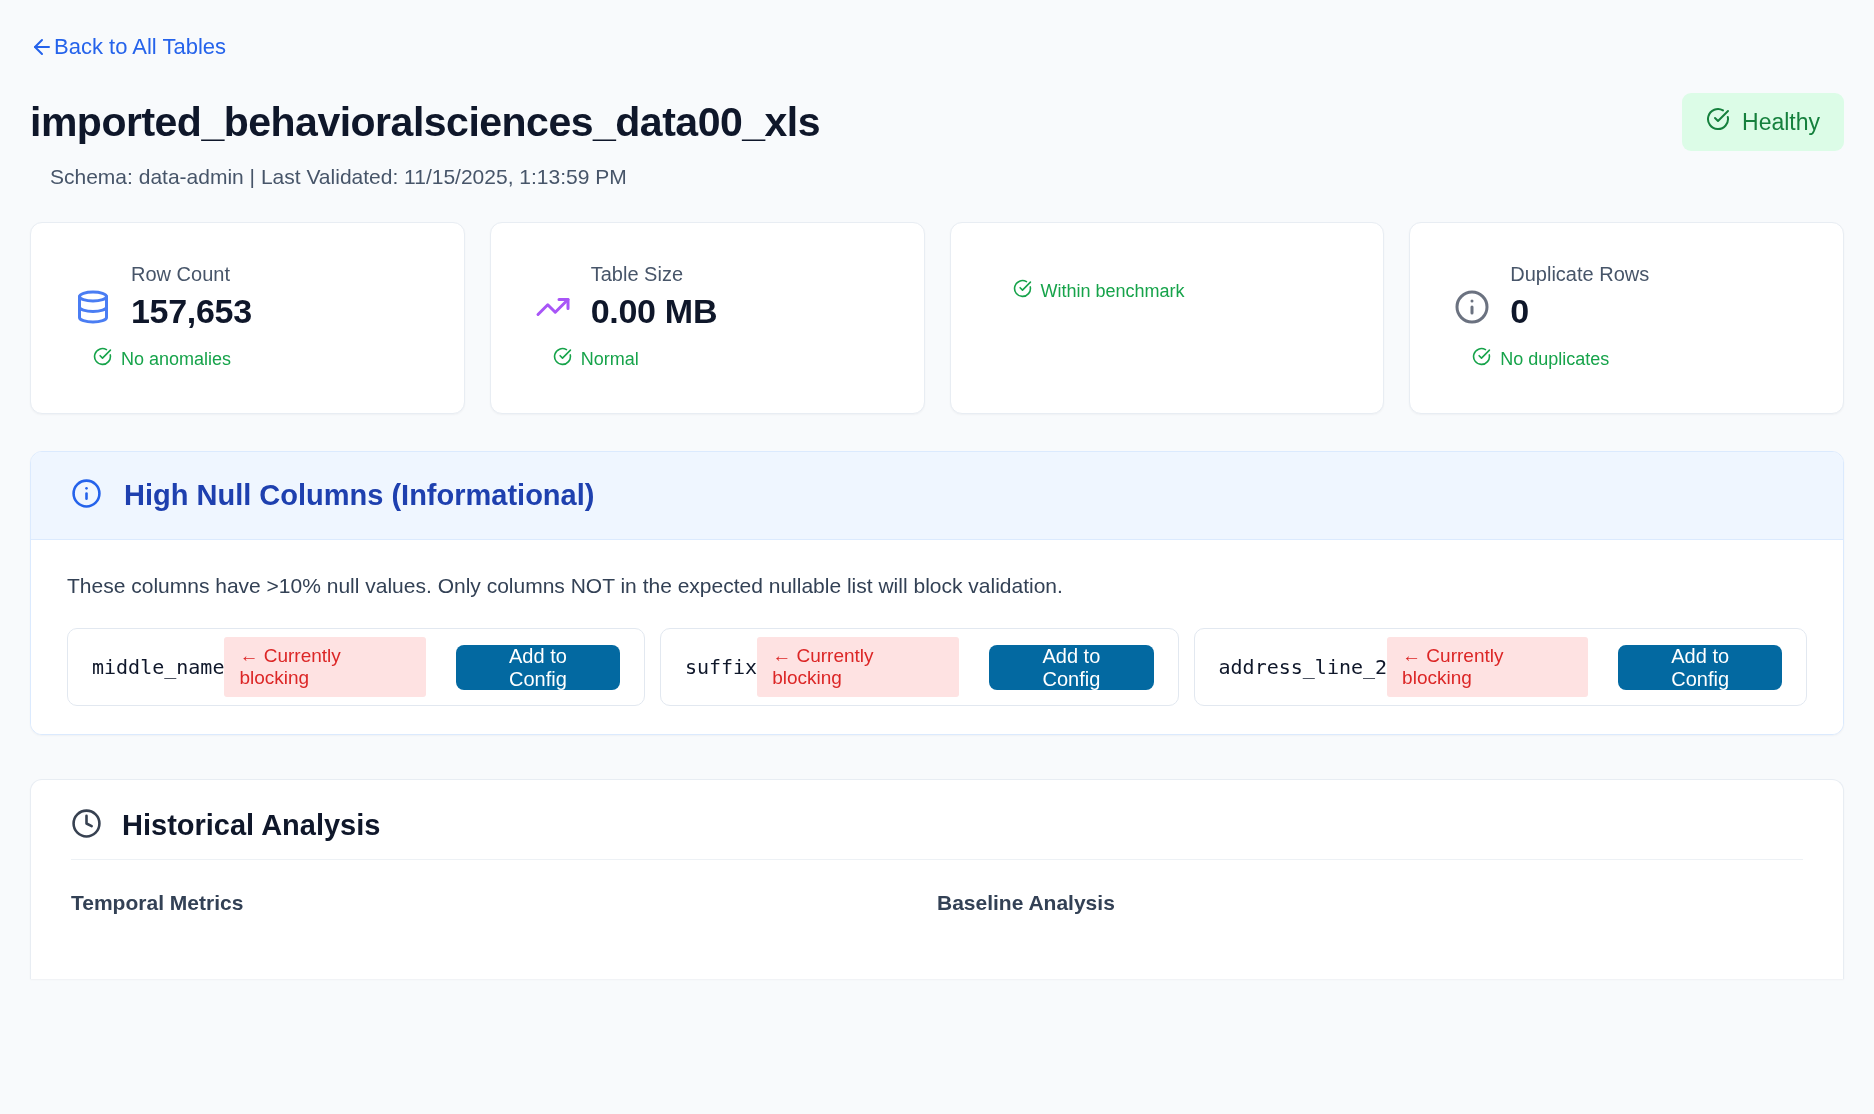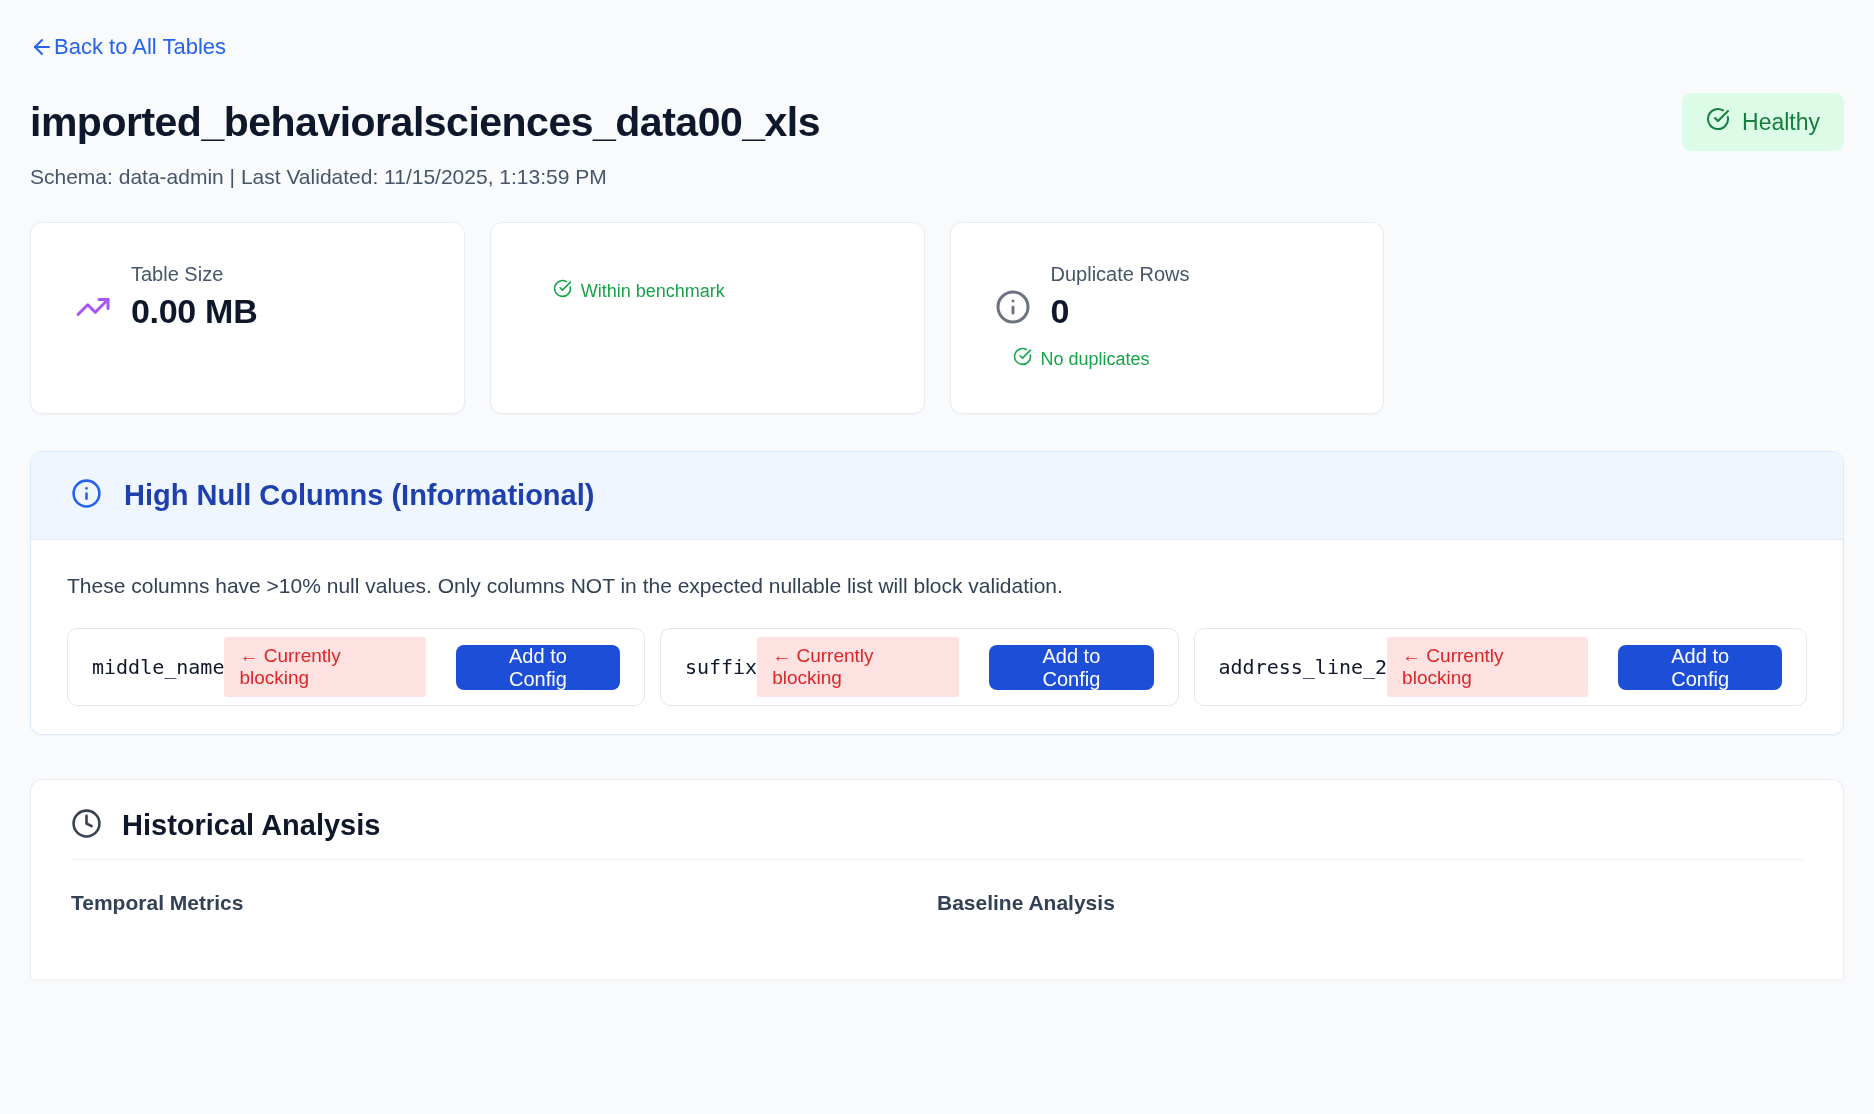--- a/index.html
+++ b/index.html
@@ -24,21 +24,21 @@
     display: flex; align-items: center; justify-content: space-between;
     margin-top: 30px;
   }
   .page-title { font-size: 41px; font-weight: 700; letter-spacing: -0.5px; color: #0f172a; }
   .status-badge {
     display: inline-flex; align-items: center; gap: 12px;
     background: #dcfce7; color: #15803d;
     font-size: 23px; font-weight: 500;
     padding: 14px 24px; border-radius: 9px;
   }
-  .subtitle { margin-top: 14px; font-size: 21px; color: #475569; }
+  .subtitle { margin-top: 14px; font-size: 21px; color: #475569; margin-left: 20px; }
 
   
   .metrics {
     display: grid; grid-template-columns: repeat(4, 1fr); gap: 25px;
     margin-top: 33px;
   }
   .metric-card {
     background: #ffffff; border: 1px solid #e8edf3; border-radius: 12px;
     height: 192px; padding: 40px 20px 0 44px;
     box-shadow: 0 1px 2px rgba(15,23,42,0.04);
@@ -78,21 +78,21 @@
   .col-name {
     font-family: "DejaVu Sans Mono", "Liberation Mono", monospace;
     font-size: 20px; color: #0f172a;
   }
   .blocking-badge {
     background: #fee2e2; color: #dc2626;
     font-size: 19px; padding: 8px 15px; border-radius: 3px;
   }
   .row-spacer { flex: 1; }
   .config-btn {
-    background: #1d4ed8; color: #ffffff; border: none;
+    background: #0369a1; color: #ffffff; border: none;
     font-family: inherit; font-size: 20px; font-weight: 500;
     height: 45px; padding: 0 23px; border-radius: 8px; cursor: pointer; margin-left: 30px;
   }
 
   
   .hist-card {
     margin-top: 44px;
     background: #ffffff; border: 1px solid #e8edf3;
     border-radius: 12px 12px 0 0; border-bottom: none;
     padding: 28px 40px 0 40px; height: 200px;
@@ -134,33 +134,66 @@
           </svg>
       </span>
       <span>Healthy</span>
     </div>
   </div>
   <div class="subtitle">Schema: data-admin | Last Validated: 11/15/2025, 1:13:59 PM</div>
 
   
   <div class="metrics">
 
+    <div class="metric-card">
+      <div class="metric-top">
+        <span class="metric-icon">
+          <svg width="36" height="36" viewBox="0 0 24 24" fill="none" stroke="#4a7df3" stroke-width="2" stroke-linecap="round" stroke-linejoin="round">
+              <ellipse cx="12" cy="5" rx="9" ry="3"></ellipse>
+              <path d="M3 5v14c0 1.66 4 3 9 3s9-1.34 9-3V5"></path>
+              <path d="M3 12c0 1.66 4 3 9 3s9-1.34 9-3"></path>
+            </svg>
+        </span>
+        <div class="metric-textcol">
+          <span class="metric-label">Row Count</span>
+          <span class="metric-value">157,653</span>
+        </div>
+      </div>
+      <div class="metric-status">
+        <span>
+          <svg width="19" height="19" viewBox="0 0 24 24" fill="none" stroke="#16a34a" stroke-width="2" stroke-linecap="round" stroke-linejoin="round">
+              <path d="M21.801 10A10 10 0 1 1 17 3.335"></path>
+              <path d="m9 11 3 3L22 4"></path>
+            </svg>
+        </span>
+        <span>No anomalies</span>
+      </div>
+    </div>
 
     <div class="metric-card">
       <div class="metric-top">
         <span class="metric-icon">
           <svg width="36" height="36" viewBox="0 0 24 24" fill="none" stroke="#a855f7" stroke-width="2" stroke-linecap="round" stroke-linejoin="round">
               <polyline points="22 7 13.5 15.5 8.5 10.5 2 17"></polyline>
               <polyline points="16 7 22 7 22 13"></polyline>
             </svg>
         </span>
         <div class="metric-textcol">
           <span class="metric-label">Table Size</span>
           <span class="metric-value">0.00 MB</span>
         </div>
+      </div>
+      <div class="metric-status">
+        <span>
+          <svg width="19" height="19" viewBox="0 0 24 24" fill="none" stroke="#16a34a" stroke-width="2" stroke-linecap="round" stroke-linejoin="round">
+              <path d="M21.801 10A10 10 0 1 1 17 3.335"></path>
+              <path d="m9 11 3 3L22 4"></path>
+            </svg>
+        </span>
+        <span>Normal</span>
       </div>
     </div>
 
     <div class="metric-card">
       <div class="metric-status">
         <span>
           <svg width="19" height="19" viewBox="0 0 24 24" fill="none" stroke="#16a34a" stroke-width="2" stroke-linecap="round" stroke-linejoin="round">
               <path d="M21.801 10A10 10 0 1 1 17 3.335"></path>
               <path d="m9 11 3 3L22 4"></path>
             </svg>

